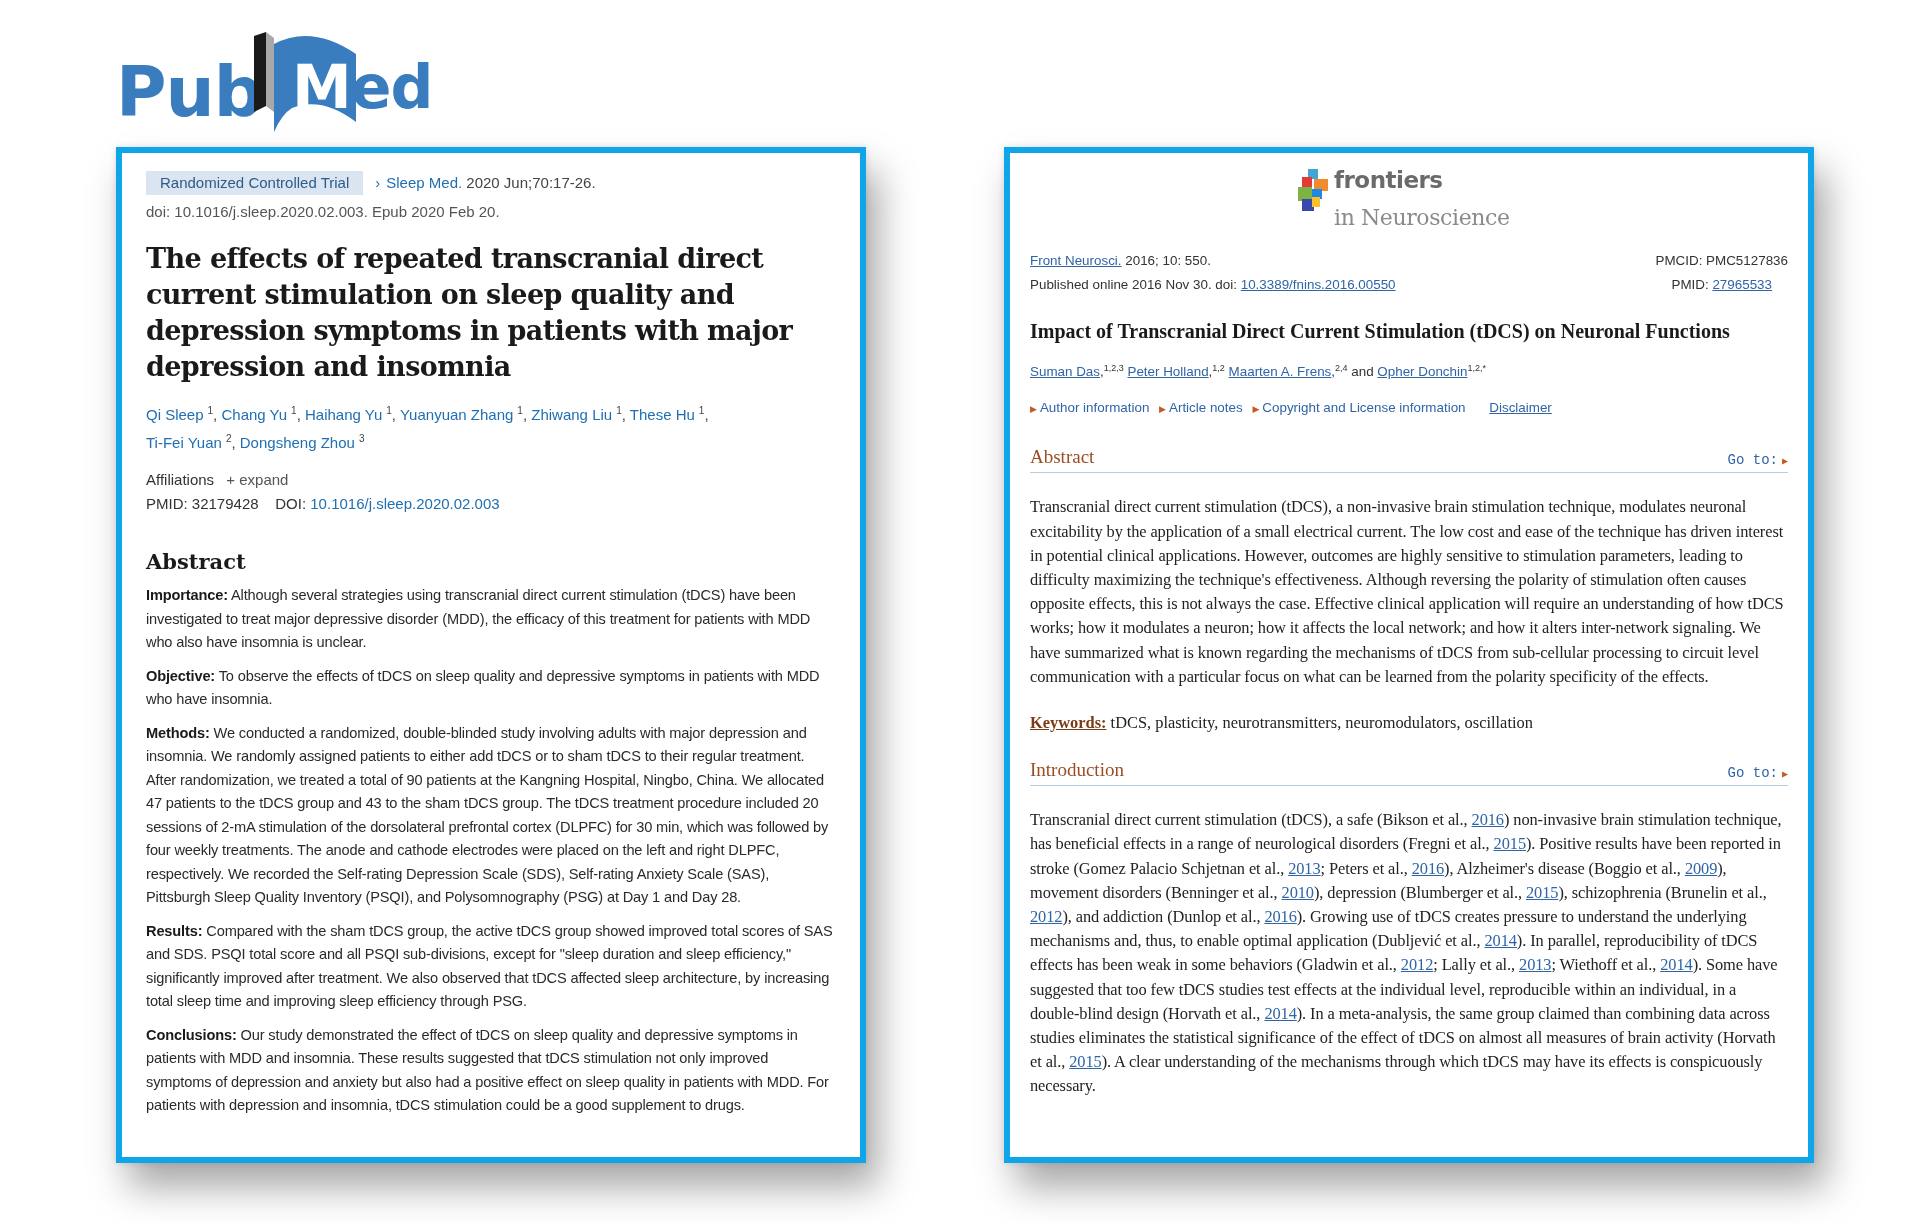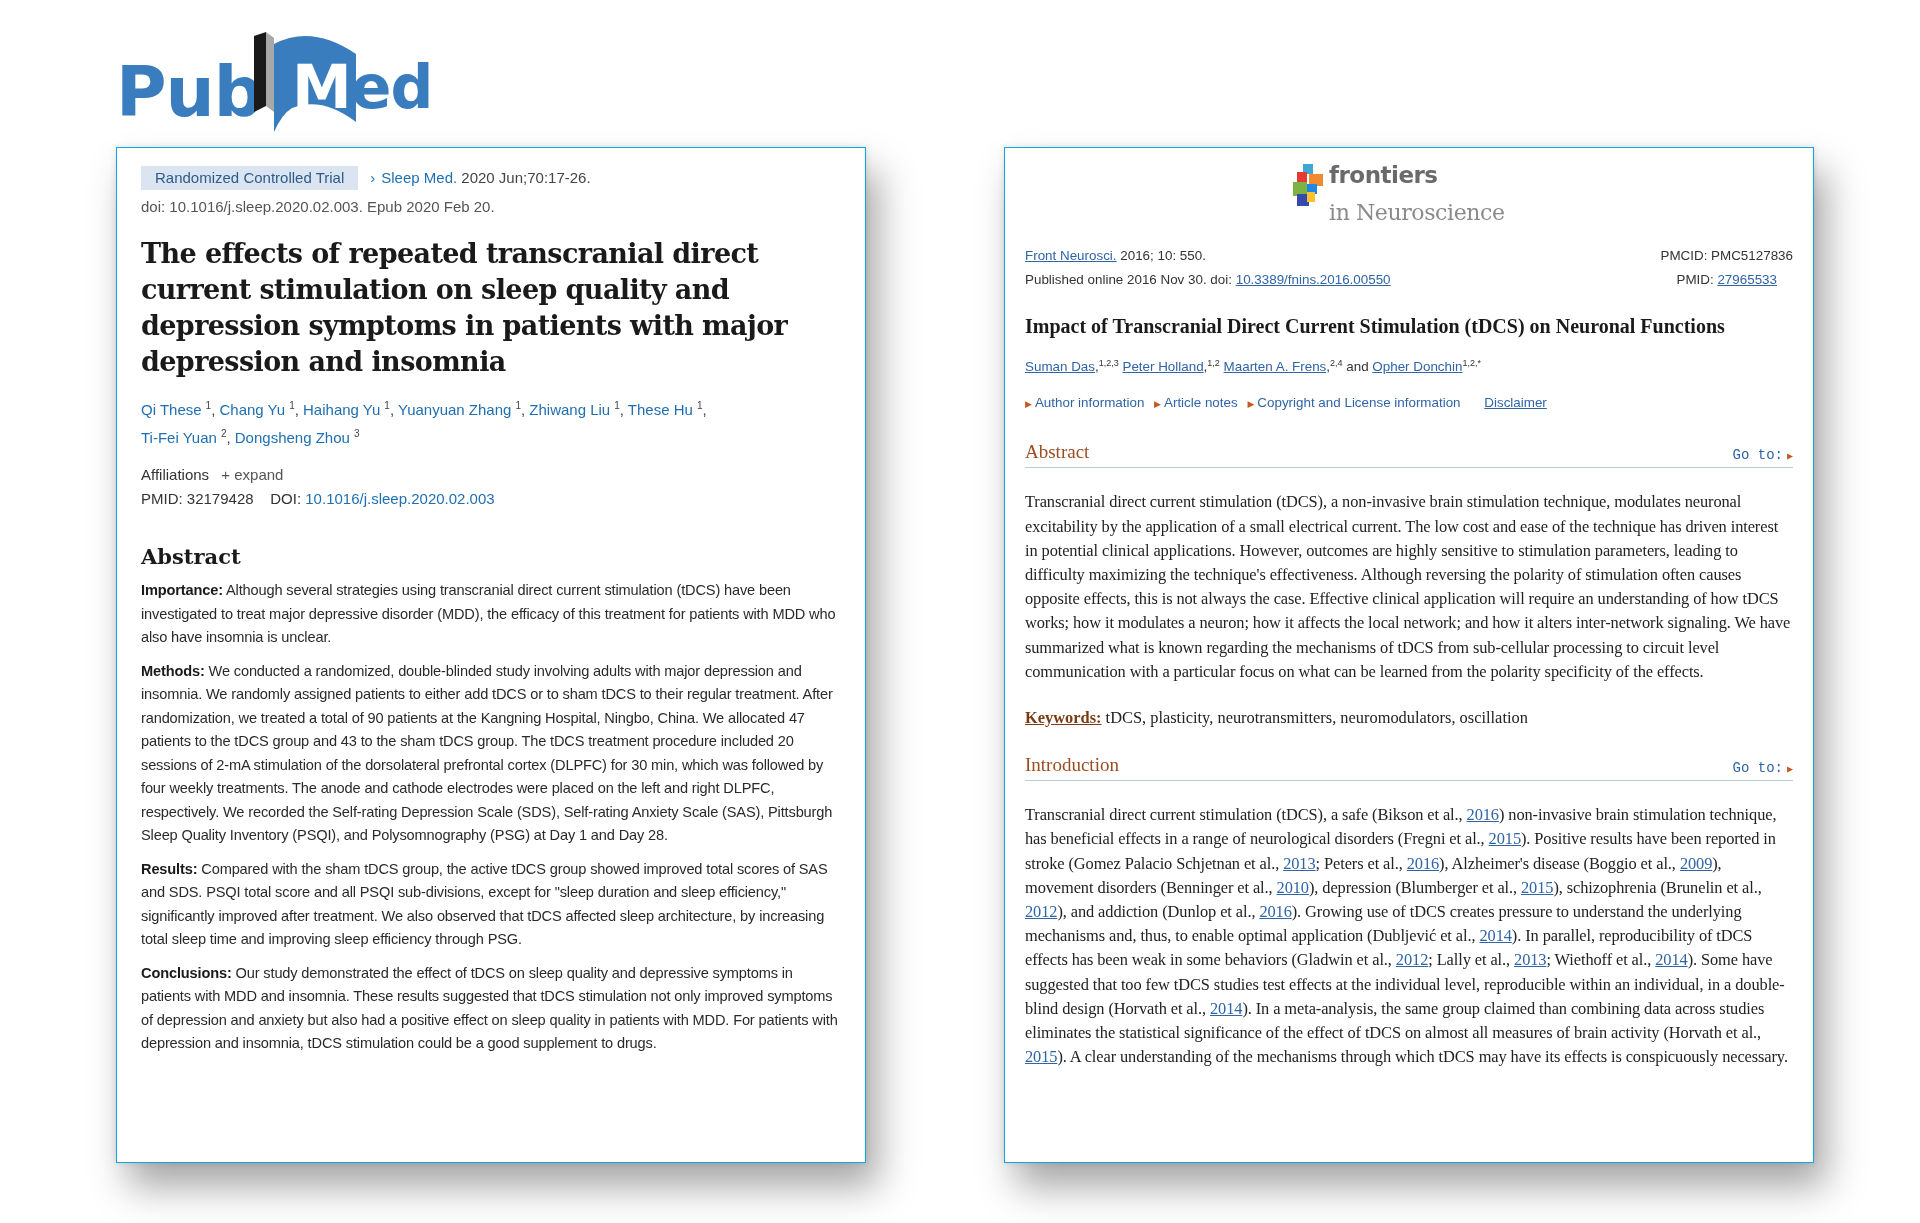--- a/index.html
+++ b/index.html
@@ -6,21 +6,21 @@
     html, body { width: 1920px; height: 1223px; background: #ffffff; overflow: hidden; }
     body { position: relative; font-family: "Liberation Sans", sans-serif; }
 
     
     .pubmed-logo { position: absolute; left: 116px; top: 28px; width: 310px; height: 110px; }
     .pubmed-logo .pub { position: absolute; left: 0; top: 24px; font-family: "DejaVu Sans", sans-serif; font-weight: bold; font-size: 69px; color: #3a7dbf; letter-spacing: -1px; }
     .pubmed-logo .book { position: absolute; left: 136px; top: 4px; width: 160px; height: 104px; }
     .pubmed-logo .med { position: absolute; left: 176px; top: 24px; font-family: "DejaVu Sans", sans-serif; font-weight: bold; font-size: 60px; color: #ffffff; letter-spacing: -1px; }
     .pubmed-logo .med .ed { color: #3a7dbf; }
 
-    .card { position: absolute; background: #fff; border: 1px solid #0ea5e9;
+    .card { position: absolute; background: #fff; border: 6px solid #0ea5e9;
             box-shadow: 12px 24px 36px rgba(0,0,0,0.35), 0 0 6px rgba(0,0,0,0.12); }
     .left-card { left: 116px; top: 147px; width: 750px; height: 1016px; padding: 18px 24px; color: #212121; }
     .right-card { left: 1004px; top: 147px; width: 810px; height: 1016px; padding: 8px 20px; color: #222; }
 
     
     .lc-meta-row { font-size: 15px; color: #444; line-height: 22px; display: flex; align-items: center; }
     .pub-type { background: #dbe5f1; color: #2d5b8a; padding: 1px 14px; margin-right: 12px; font-size: 15px; }
     .journal-link { color: #1f6fb2; }
     .chev { color: #1f6fb2; margin-right: 6px; font-size: 15px; }
     .lc-doi { font-size: 15px; color: #555; line-height: 22px; margin-top: 6px; }
@@ -77,21 +77,21 @@
     <span class="pub-type">Randomized Controlled Trial</span>
     <span class="chev">›</span>
     <span class="journal-link">Sleep Med.</span>&nbsp;
     <span>2020 Jun;70:17-26.</span>
   </div>
   <div class="lc-doi">doi: 10.1016/j.sleep.2020.02.003. Epub 2020 Feb 20.</div>
 
   <h1 class="lc-title">The effects of repeated transcranial direct current stimulation on sleep quality and depression symptoms in patients with major depression and insomnia</h1>
 
   <div class="authors">
-    <a>Qi These</a><sup>1</sup>,
+    <a>Qi Sleep</a><sup>1</sup>,
     <a>Chang Yu</a><sup>1</sup>,
     <a>Haihang Yu</a><sup>1</sup>,
     <a>Yuanyuan Zhang</a><sup>1</sup>,
     <a>Zhiwang Liu</a><sup>1</sup>,
     <a>These Hu</a><sup>1</sup>,<br>
     <a>Ti-Fei Yuan</a><sup>2</sup>,
     <a>Dongsheng Zhou</a><sup>3</sup>
   </div>
 
   <div class="affil">
@@ -101,20 +101,21 @@
   <div class="ids">
     <span>PMID:</span>
     <span>32179428</span>&nbsp;&nbsp;&nbsp;
     <span>DOI:</span>
     <a>10.1016/j.sleep.2020.02.003</a>
   </div>
 
   <h2 class="lc-abstract-heading">Abstract</h2>
 
   <p class="lc-para"><b>Importance:</b><span> Although several strategies using transcranial direct current stimulation (tDCS) have been investigated to treat major depressive disorder (MDD), the efficacy of this treatment for patients with MDD who also have insomnia is unclear.</span></p>
+  <p class="lc-para"><b>Objective:</b><span> To observe the effects of tDCS on sleep quality and depressive symptoms in patients with MDD who have insomnia.</span></p>
   <p class="lc-para"><b>Methods:</b><span> We conducted a randomized, double-blinded study involving adults with major depression and insomnia. We randomly assigned patients to either add tDCS or to sham tDCS to their regular treatment. After randomization, we treated a total of 90 patients at the Kangning Hospital, Ningbo, China. We allocated 47 patients to the tDCS group and 43 to the sham tDCS group. The tDCS treatment procedure included 20 sessions of 2-mA stimulation of the dorsolateral prefrontal cortex (DLPFC) for 30 min, which was followed by four weekly treatments. The anode and cathode electrodes were placed on the left and right DLPFC, respectively. We recorded the Self-rating Depression Scale (SDS), Self-rating Anxiety Scale (SAS), Pittsburgh Sleep Quality Inventory (PSQI), and Polysomnography (PSG) at Day 1 and Day 28.</span></p>
   <p class="lc-para"><b>Results:</b><span> Compared with the sham tDCS group, the active tDCS group showed improved total scores of SAS and SDS. PSQI total score and all PSQI sub-divisions, except for "sleep duration and sleep efficiency," significantly improved after treatment. We also observed that tDCS affected sleep architecture, by increasing total sleep time and improving sleep efficiency through PSG.</span></p>
   <p class="lc-para"><b>Conclusions:</b><span> Our study demonstrated the effect of tDCS on sleep quality and depressive symptoms in patients with MDD and insomnia. These results suggested that tDCS stimulation not only improved symptoms of depression and anxiety but also had a positive effect on sleep quality in patients with MDD. For patients with depression and insomnia, tDCS stimulation could be a good supplement to drugs.</span></p>
 </div>
 
 <div class="card right-card">
   <div class="frontiers-logo">
     <svg class="cube" viewBox="0 0 34 44">
       <rect x="10" y="0" width="10" height="10" fill="#3fa7d6"></rect>
       <rect x="4" y="8" width="10" height="10" fill="#e53935"></rect>

